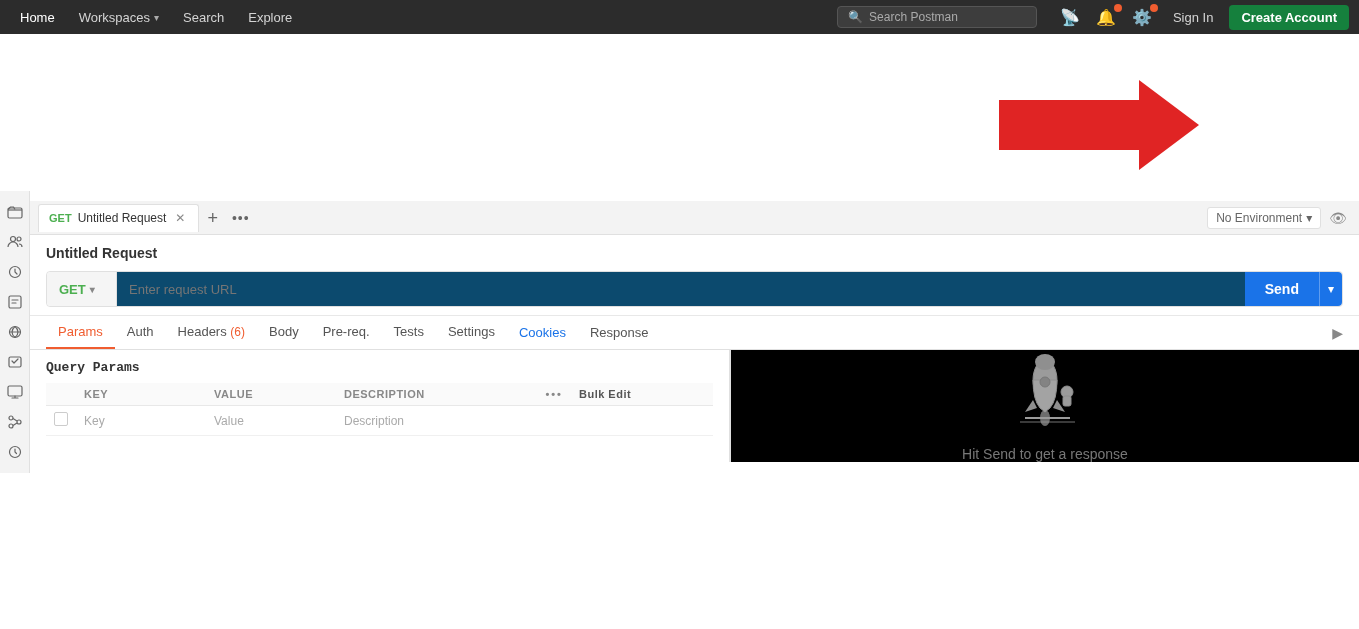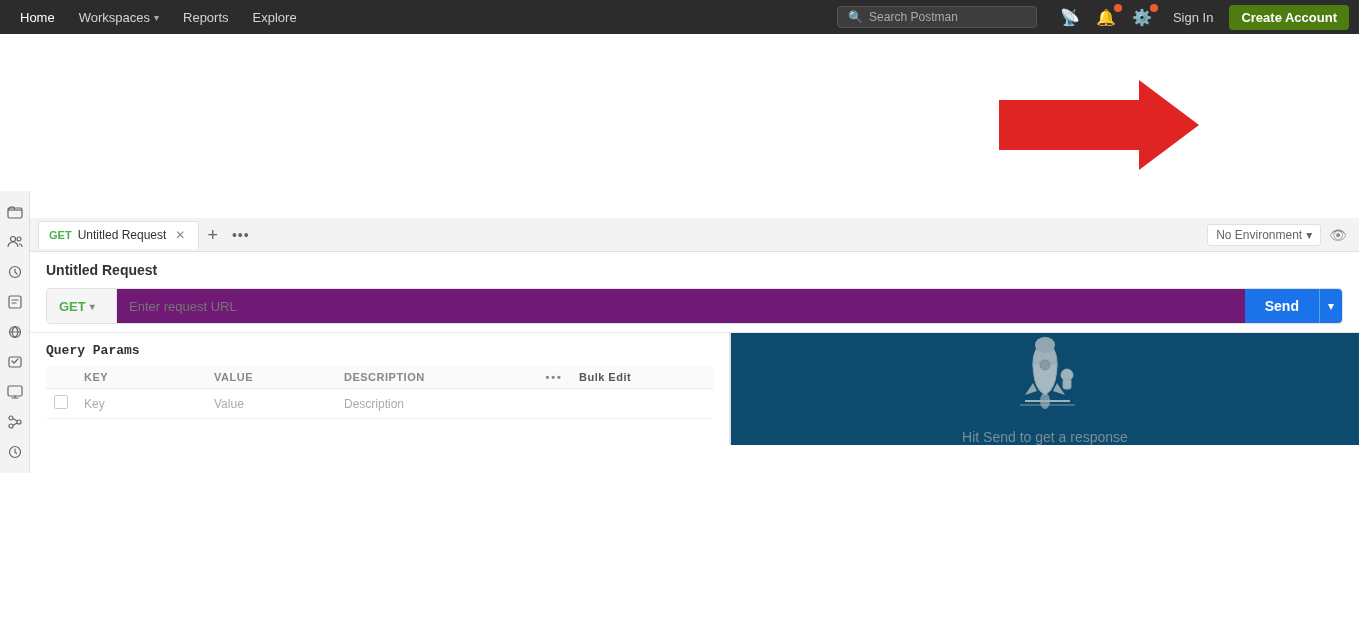--- a/index.html
+++ b/index.html
@@ -69,21 +69,21 @@
       font-size: 0;
     }
     .sign-in-btn {
       color: #d4d4d4;
       font-size: 13px;
       padding: 4px 10px;
       cursor: pointer;
       border-radius: 3px;
     }
     .create-account-btn {
-      background: #4d7c0f;
+      background: #15803d;
       color: #fff;
       font-size: 13px;
       font-weight: 600;
       padding: 5px 12px;
       border-radius: 4px;
       cursor: pointer;
       border: none;
       white-space: nowrap;
     }
 
@@ -239,21 +239,21 @@
       min-width: 70px;
     }
     .method-chevron { color: #888; font-size: 10px; }
     .url-input {
       flex: 1;
       border: none;
       outline: none;
       padding: 0 12px;
       font-size: 13px;
       color: #aaa;
-      background: #701a75;
+      background: #0c4a6e;
       height: 100%;
     }
     .send-btn-group {
       display: flex;
       height: 100%;
     }
     .send-btn {
       background: #1a73e8;
       color: #fff;
       font-size: 14px;
@@ -374,21 +374,21 @@
     }
 
     
     .response-area {
       flex: 1;
       border-left: 1px solid #e0e0e0;
       display: flex;
       flex-direction: column;
       align-items: center;
       justify-content: center;
-      background: #0c4a6e;
+      background: #000000;
     }
     .response-illustration {
       display: flex;
       flex-direction: column;
       align-items: center;
       gap: 16px;
       opacity: 0.7;
     }
     .rocket-illustration {
       width: 100px;
@@ -429,21 +429,21 @@
   </style>
 </head>
 <body>
 
 <nav class="top-nav">
   <div class="nav-item active">Home</div>
   <div class="nav-item">
     <span>Workspaces</span>
     <span class="nav-chevron">▾</span>
   </div>
-  <div class="nav-item">Reports</div>
+  <div class="nav-item">Search</div>
   <div class="nav-item">Explore</div>
 
   <div class="search-bar">
     <span class="search-icon-svg">🔍</span>
     <span style="color:#aaa;font-size:12px;">Search Postman</span>
   </div>
 
   <div class="nav-right">
     <div class="nav-icon-btn">
       <span>📡</span>
@@ -552,20 +552,35 @@
           <span class="method-chevron">▾</span>
         </div>
         <input class="url-input" type="text" placeholder="Enter request URL" style="">
         <div class="send-btn-group">
           <button class="send-btn">Send</button>
           <button class="send-dropdown">▾</button>
         </div>
       </div>
     </div>
 
+    <div class="tabs-row">
+      <div class="req-tab active">Params</div>
+      <div class="req-tab">Auth</div>
+      <div class="req-tab">
+        <span>Headers</span>
+        <span class="count"> (<span>6</span>)</span>
+      </div>
+      <div class="req-tab">Body</div>
+      <div class="req-tab">Pre-req.</div>
+      <div class="req-tab">Tests</div>
+      <div class="req-tab">Settings</div>
+      <div class="tab-cookies">Cookies</div>
+      <div class="tab-response">Response</div>
+      <div class="tabs-right-arrow">▶</div>
+    </div>
 
     <div class="split-container">
       <div class="left-panel">
         <div class="params-section">
           <div class="params-title">Query Params</div>
           <table class="params-table">
             <thead>
               <tr>
                 <th class="checkbox-col"></th>
                 <th class="key-col">KEY</th>

